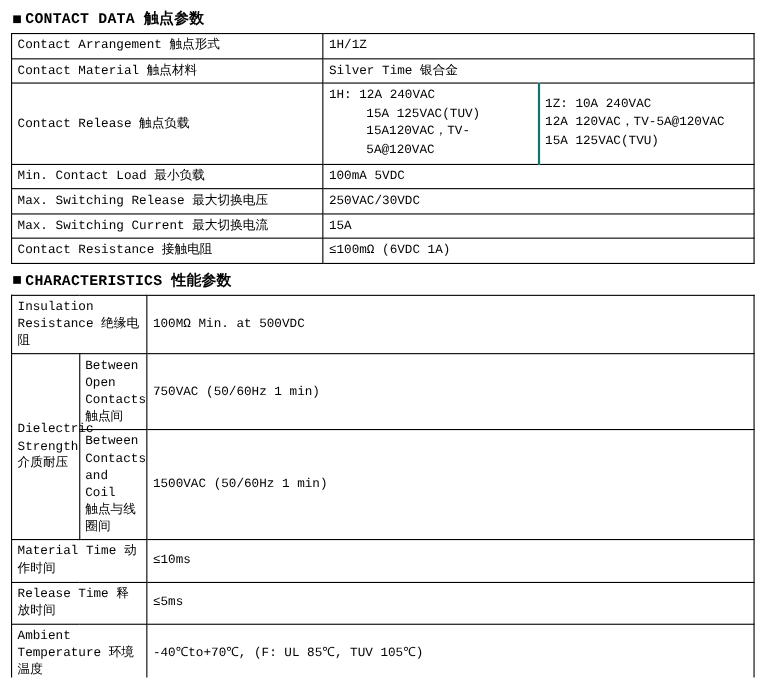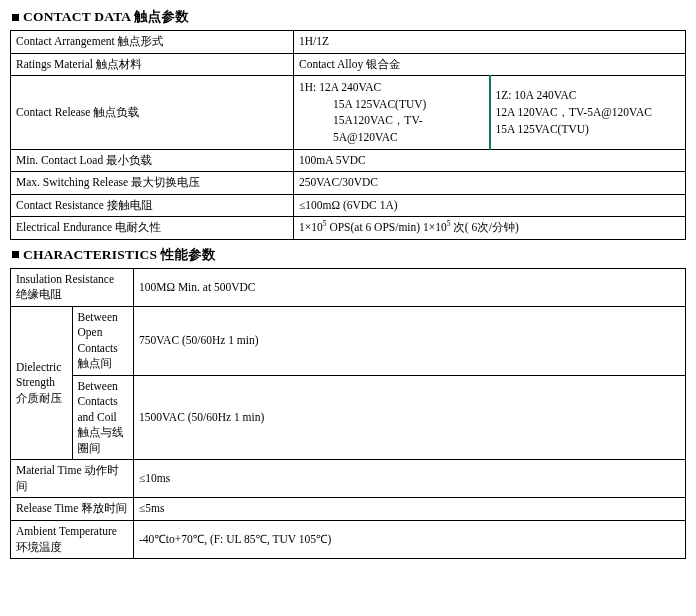--- a/index.html
+++ b/index.html
@@ -13,20 +13,21 @@
     font-family: "Liberation Serif", serif;
     color: #000000;
     font-size: 11.5px;
   }
   .page {
     position: relative;
     width: 559px;
     height: 616px;
     box-sizing: border-box;
     padding: 6px 10px 0 10px;
+    font-family: Liberation Mono, monospace;
   }
   .section-head {
     display: flex;
     align-items: center;
     font-weight: bold;
     font-size: 13.5px;
     margin: 2px 0 4px 2px;
     letter-spacing: 0.2px;
   }
   .section-head .bullet {
@@ -75,22 +76,22 @@
     <span>CONTACT DATA 触点参数</span>
   </div>
 
   <table>
     <tbody>
         <tr>
       <td class="lbl">Contact Arrangement  触点形式</td>
       <td class="val-cell" colspan="2">1H/1Z</td>
     </tr>
     <tr>
-      <td class="lbl">Ratings Material  触点材料</td>
-      <td class="val-cell" colspan="2">Contact Alloy  银合金</td>
+      <td class="lbl">Contact Material  触点材料</td>
+      <td class="val-cell" colspan="2">Silver Time  银合金</td>
     </tr>
 
     <tr>
       <td class="lbl">Contact Release  触点负载</td>
       <td class="split-left multiline">
         <span>1H: 12A 240VAC</span><br>
         <span class="indent">15A 125VAC(TUV)</span>
         <span class="indent">15A120VAC，TV-5A@120VAC</span>
       </td>
       <td class="multiline">
@@ -102,26 +103,26 @@
 
     <tr>
       <td class="lbl">Min. Contact Load  最小负载</td>
       <td class="val-cell" colspan="2">100mA 5VDC</td>
     </tr>
     <tr>
       <td class="lbl">Max. Switching Release  最大切换电压</td>
       <td class="val-cell" colspan="2">250VAC/30VDC</td>
     </tr>
     <tr>
+      <td class="lbl">Max. Switching Current  最大切换电流</td>
+      <td class="val-cell" colspan="2">15A</td>
+    </tr>
+    <tr>
       <td class="lbl">Contact Resistance  接触电阻</td>
       <td class="val-cell" colspan="2">≤100mΩ (6VDC 1A)</td>
-    </tr>
-    <tr>
-      <td class="lbl">Electrical Endurance  电耐久性</td>
-      <td class="val-cell" colspan="2">1×10<sup>5</sup> OPS(at 6 OPS/min)  1×10<sup>5</sup> 次( 6次/分钟)</td>
     </tr>
   </tbody>
     </table>
 
   <div class="section-head" style="margin-top:6px;">
     <span class="bullet"></span>
     <span>CHARACTERISTICS 性能参数</span>
   </div>
 
   <table class="tbl2">

